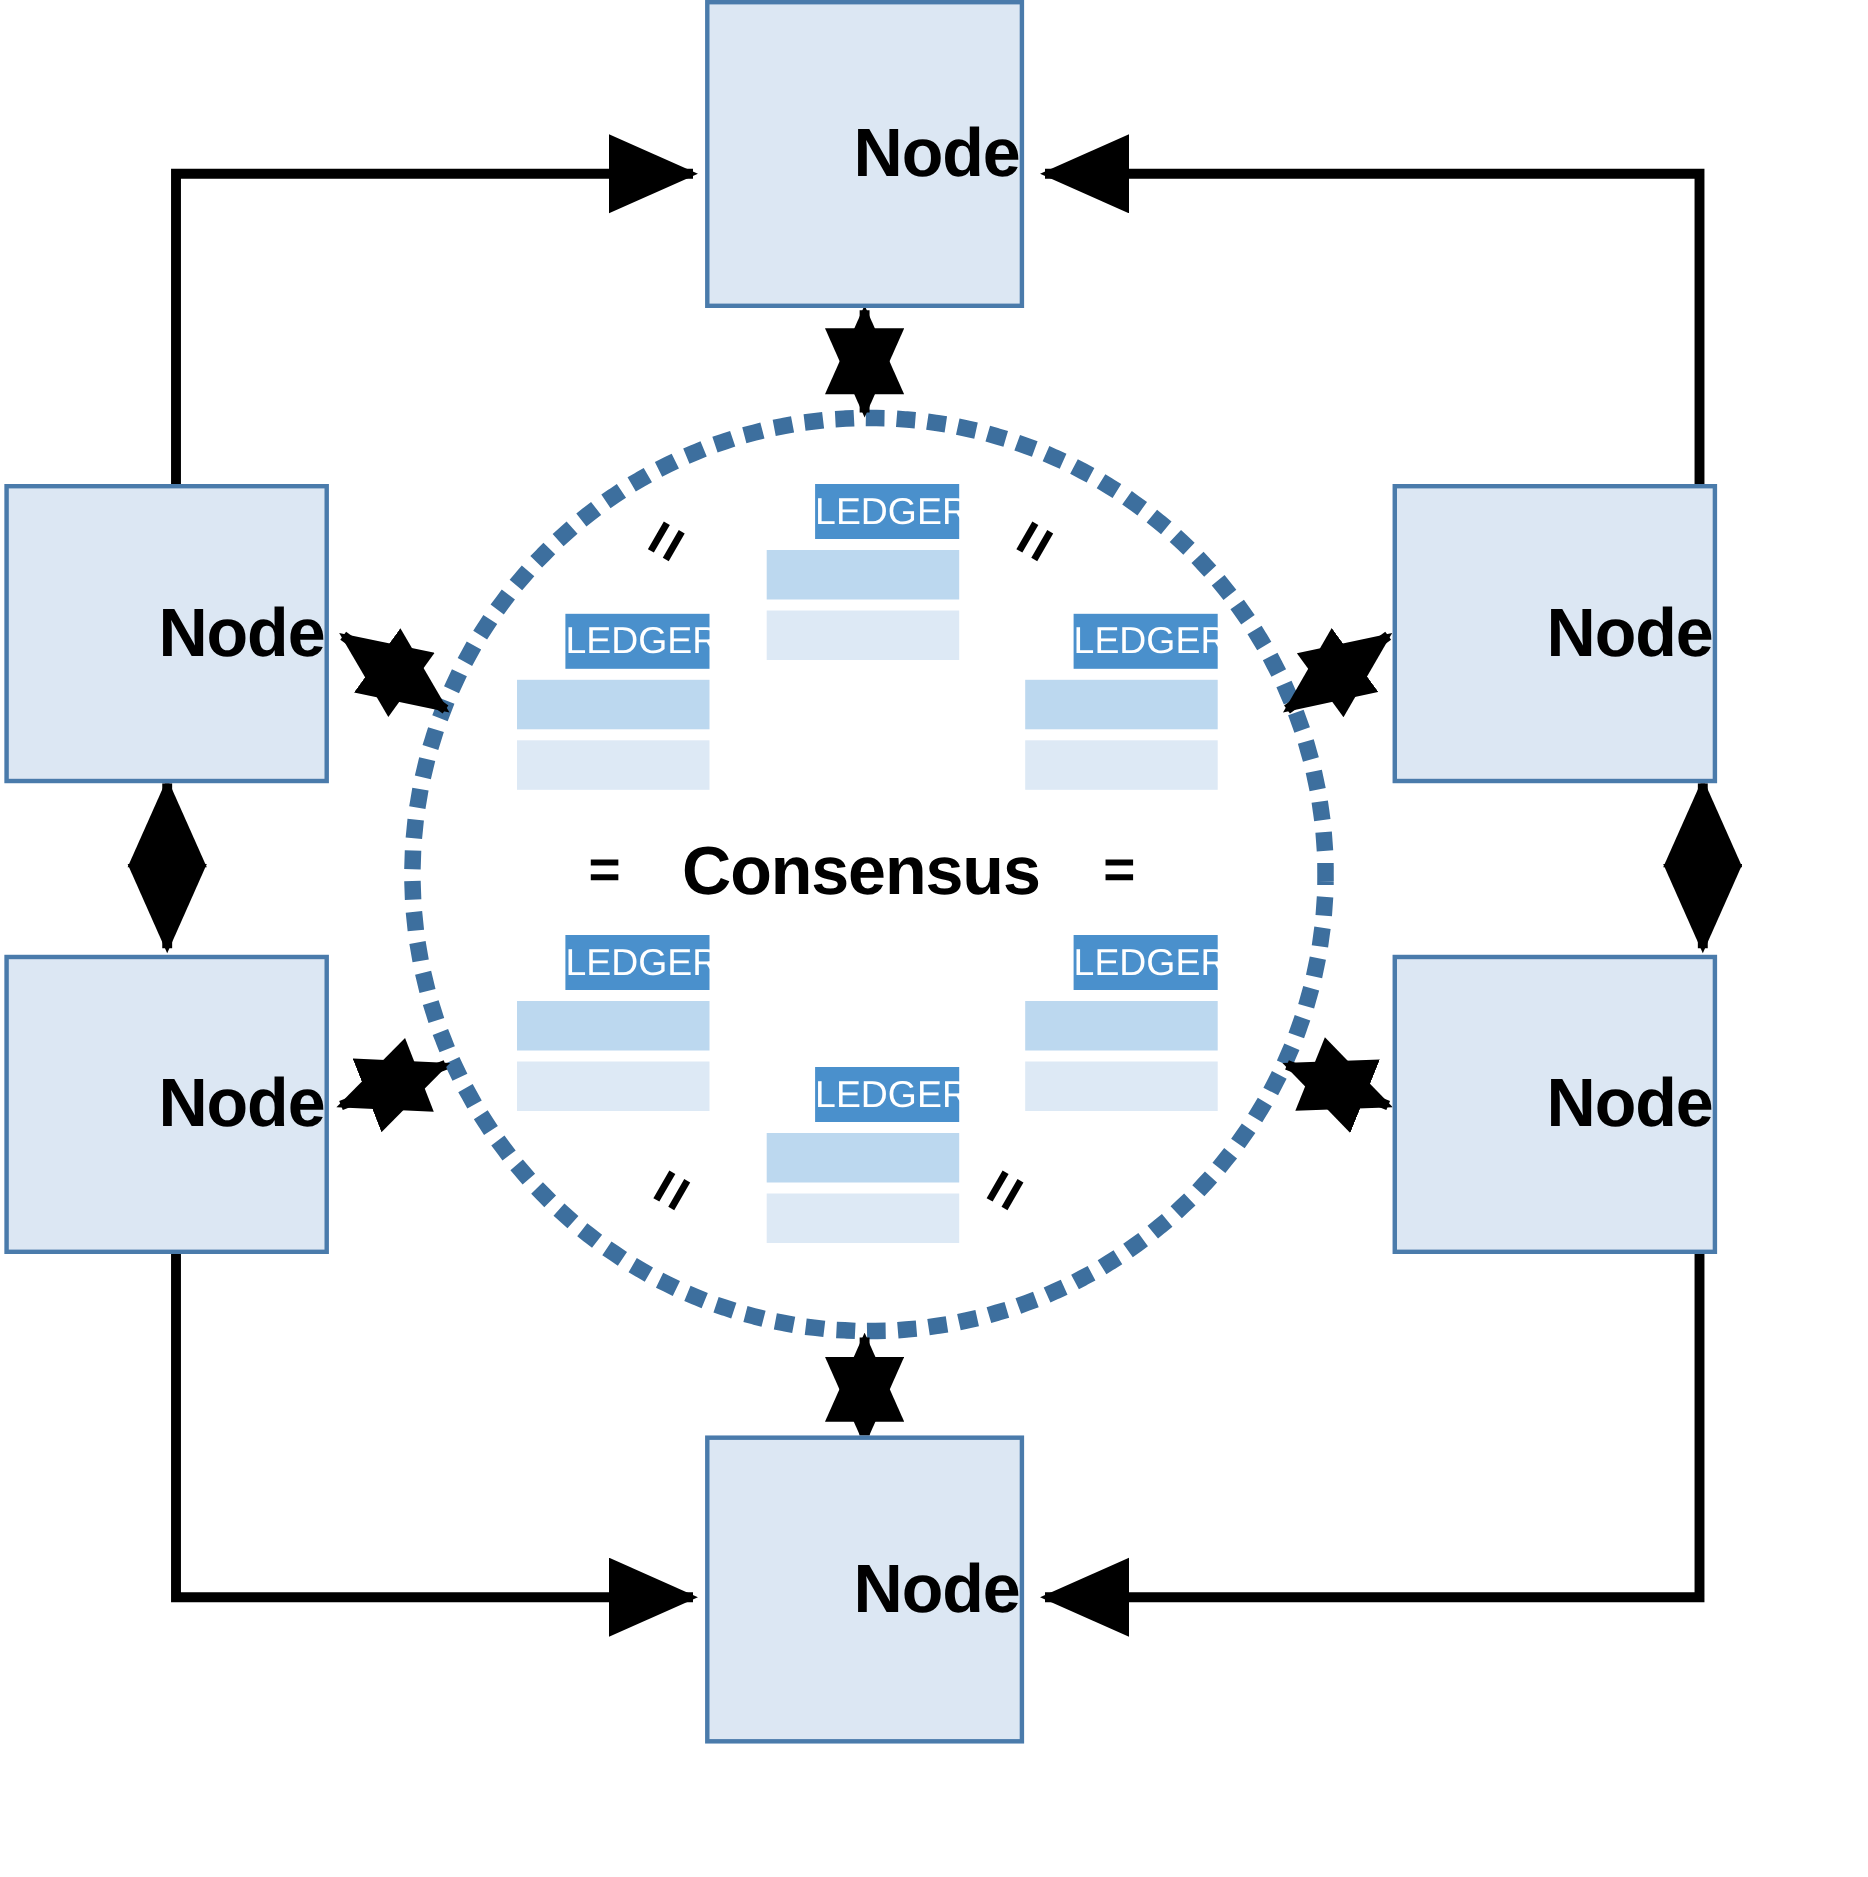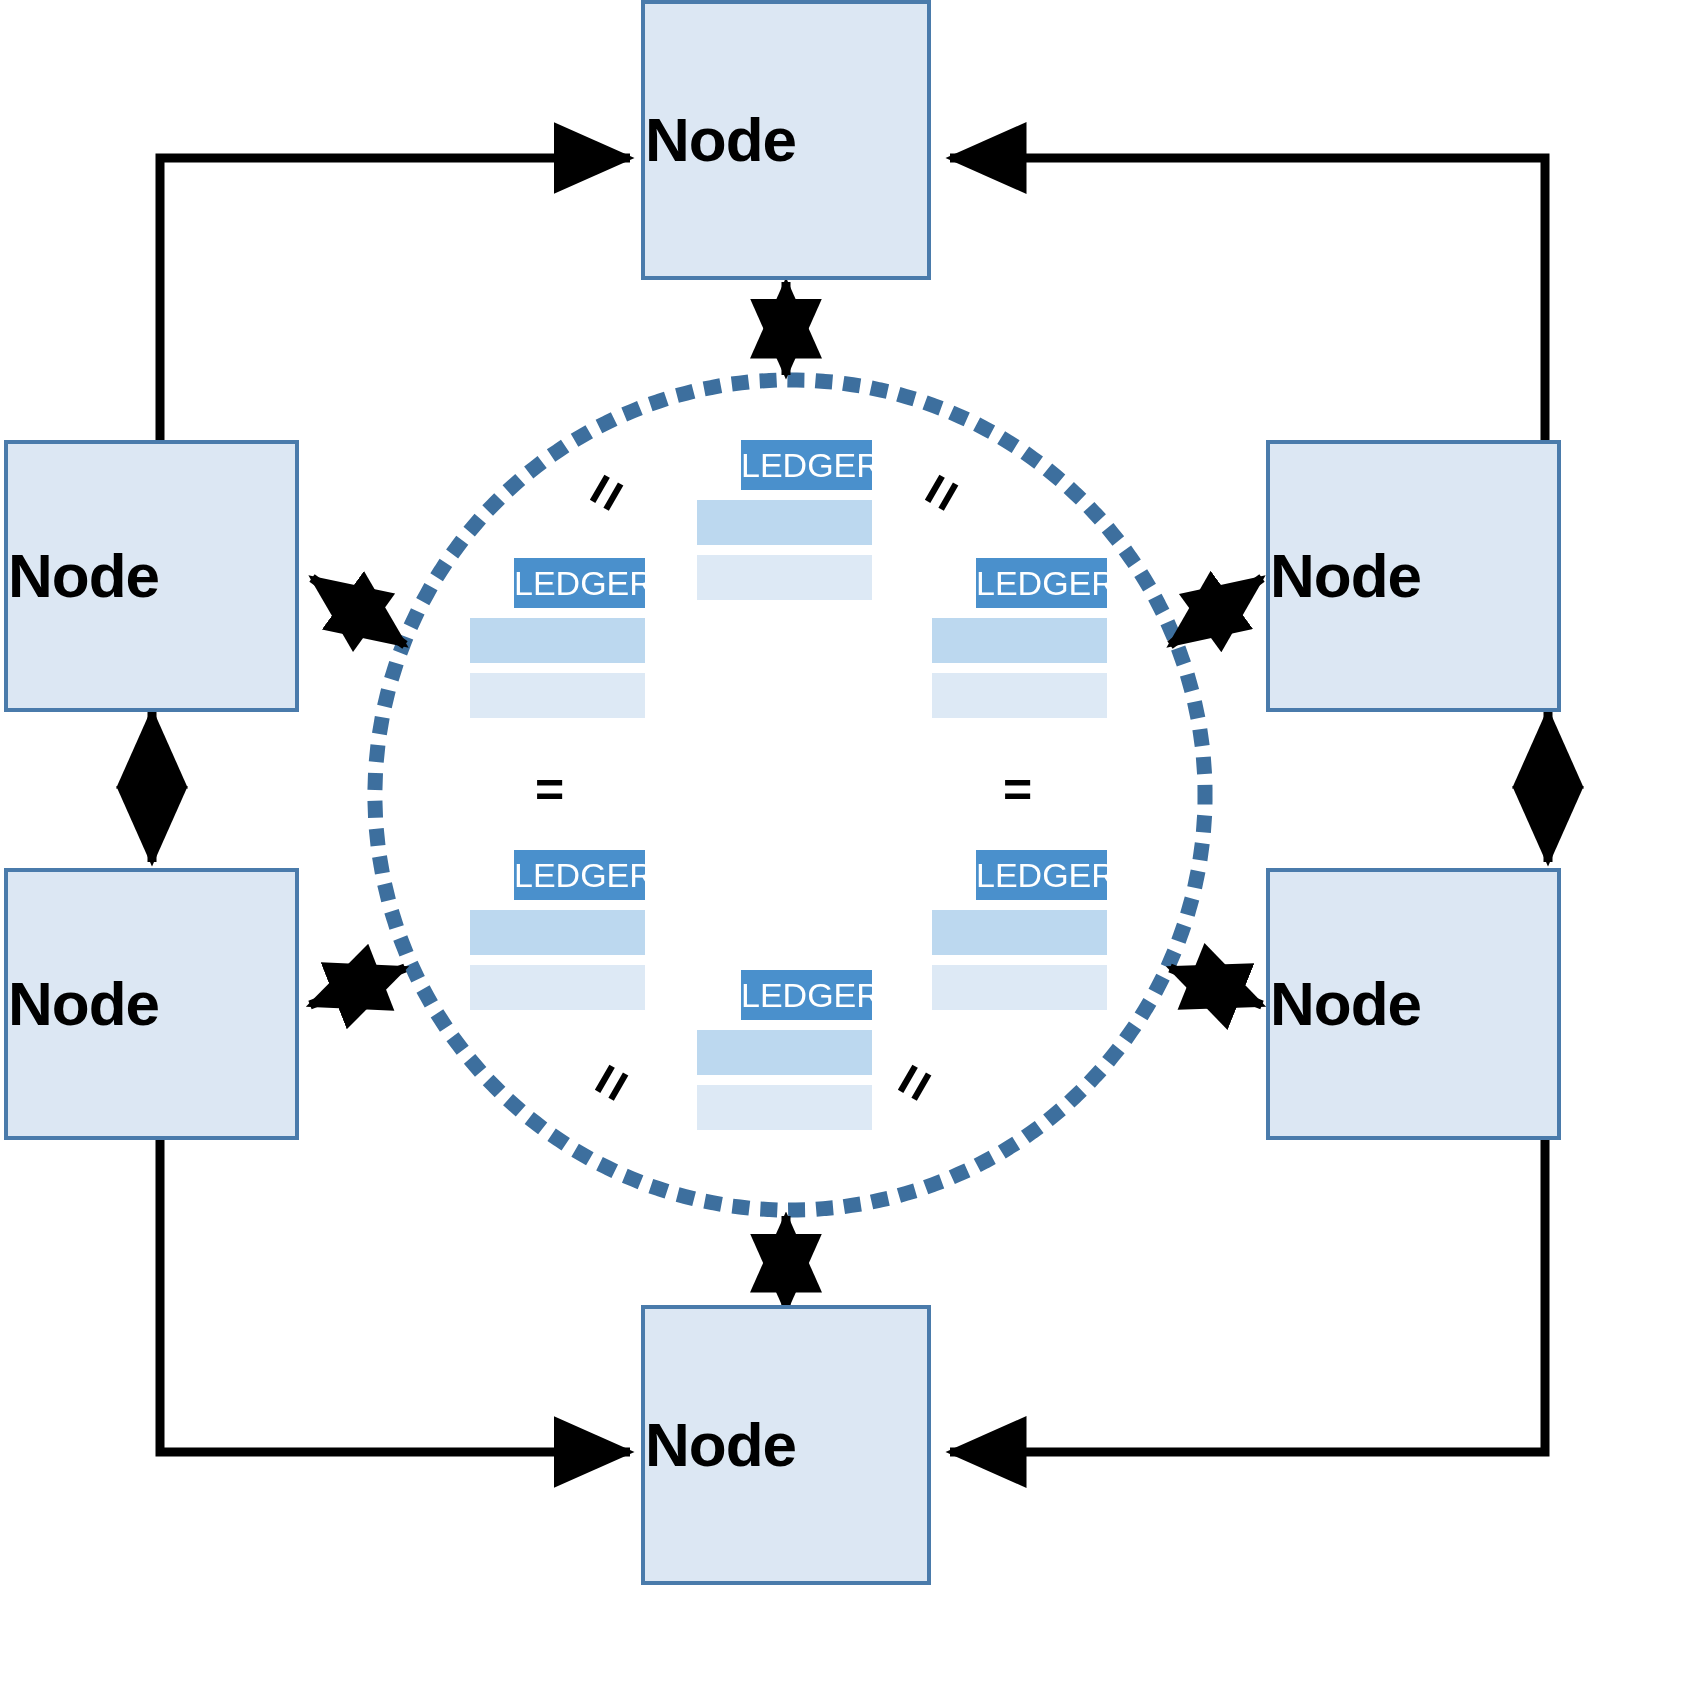--- a/index.html
+++ b/index.html
@@ -23,21 +23,21 @@
     height: 1706px;
     pointer-events: none;
   }
   .node-box {
     position: absolute;
     background: #dce7f3;
     border: 4px solid #4a7bab;
     box-sizing: border-box;
     display: flex;
     align-items: center;
-    justify-content: flex-start;
+    justify-content: flex-end;
   }
   .node-label {
     font-family: "Liberation Sans", sans-serif;
     font-weight: bold;
     font-size: 62px;
     color: #000000;
     letter-spacing: -1px;
     line-height: 1;
   }
   .ledger {
@@ -217,14 +217,15 @@
   <div class="eq-mark" style="left:925px; top:465px;">=</div>
 
   <div class="eq-mark upright" style="left:535px; top:765px;">=</div>
 
   <div class="eq-mark upright" style="left:1003px; top:765px;">=</div>
 
   <div class="eq-mark" style="left:595px; top:1055px;">=</div>
 
   <div class="eq-mark" style="left:898px; top:1055px;">=</div>
 
+  <div class="consensus-label" style="left:620px; top:762px;">Consensus</div>
 
 </div>
 
 </body></html>

